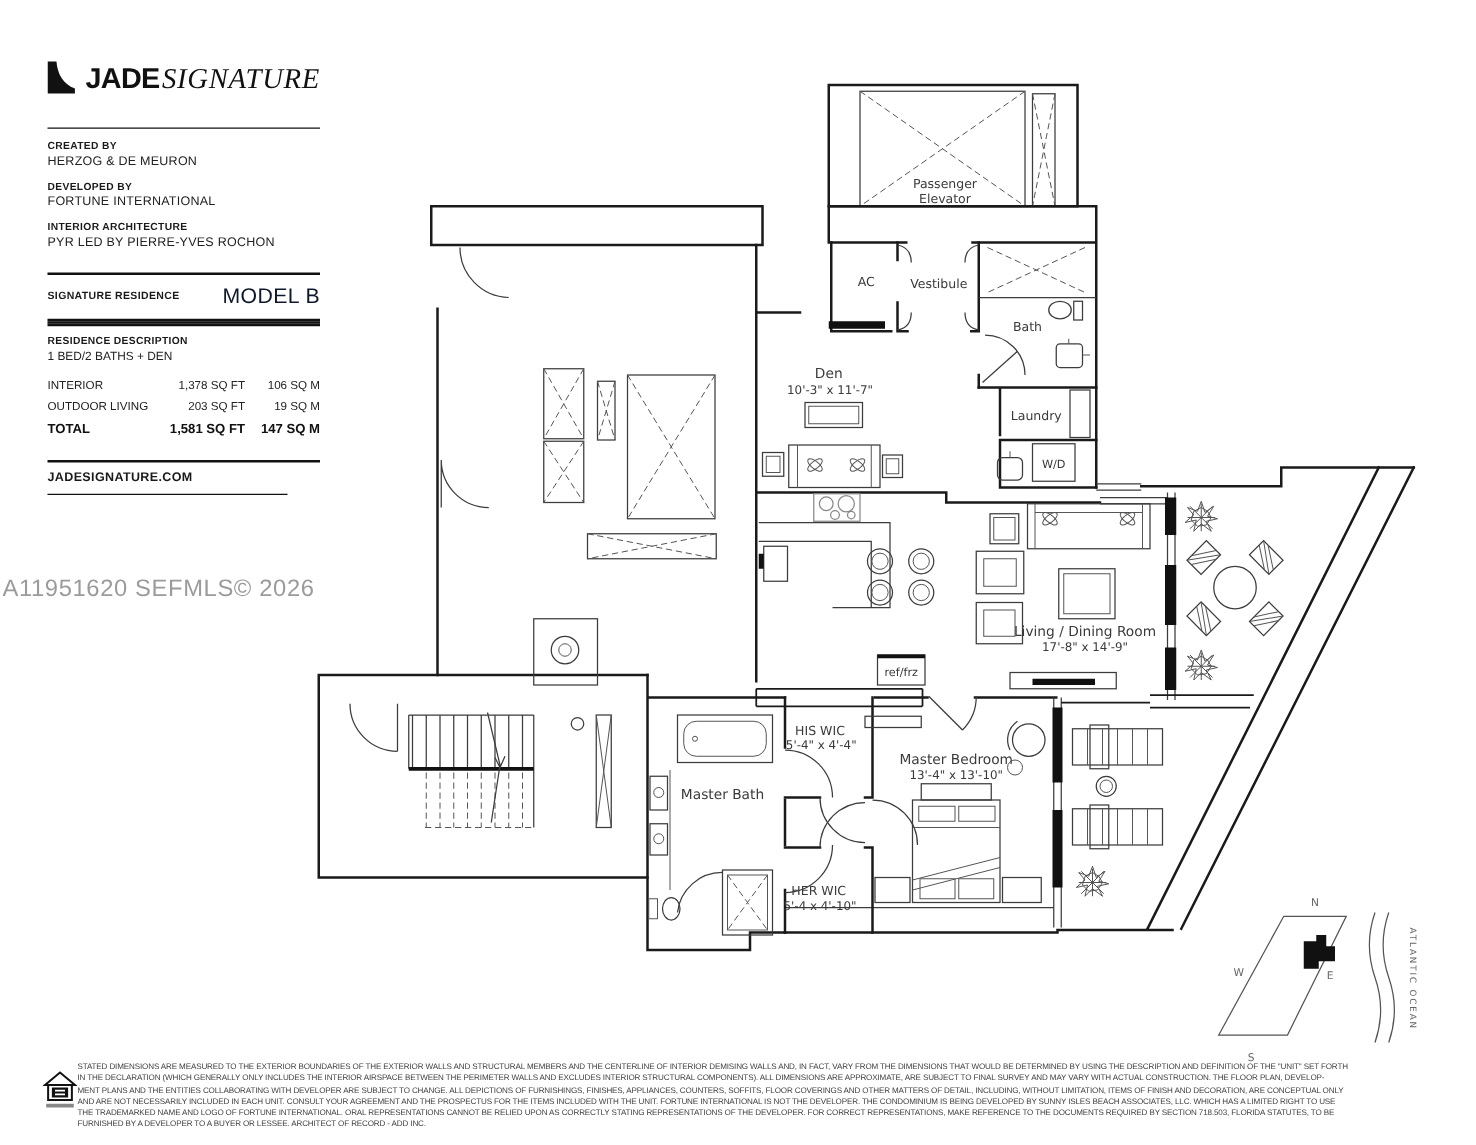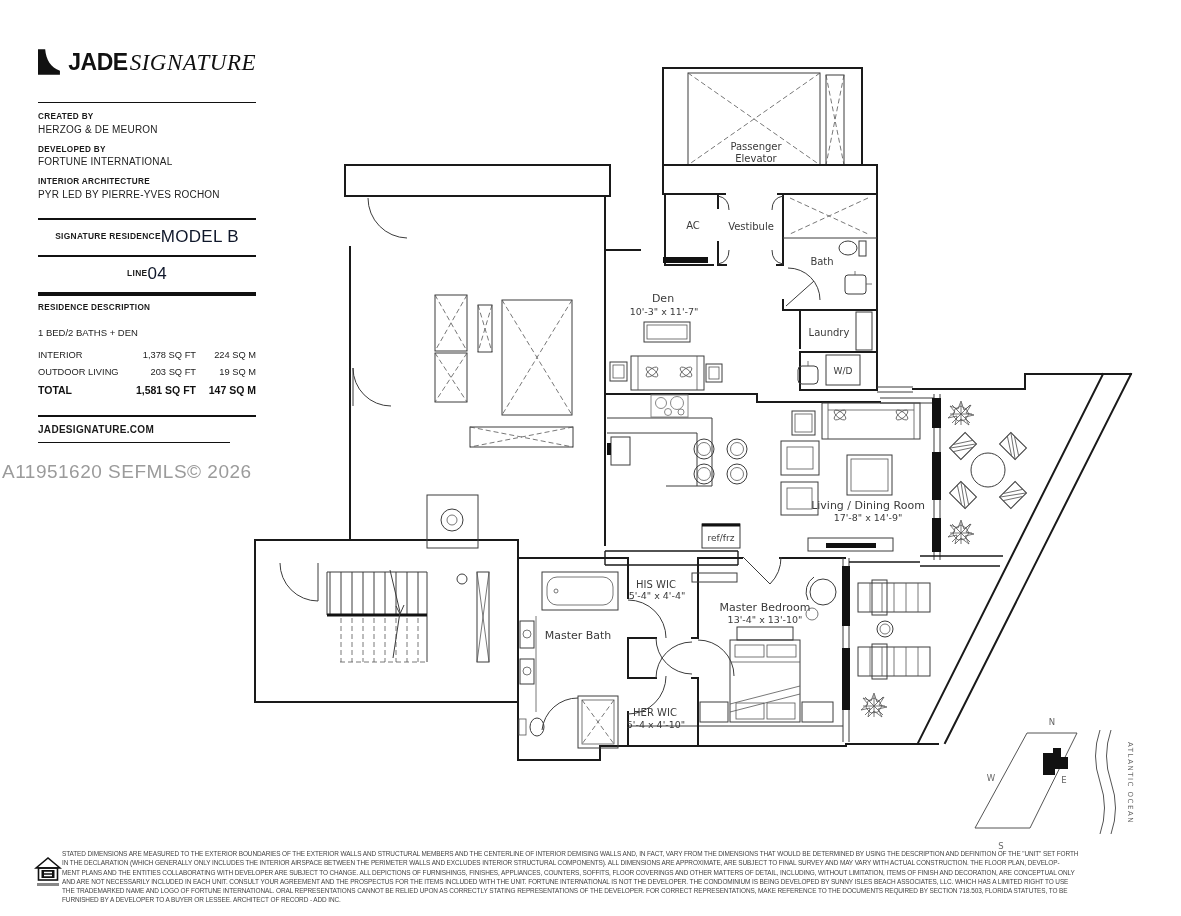--- a/index.html
+++ b/index.html
@@ -9,26 +9,26 @@
   #sidebar{position:absolute;left:38px;top:28px;width:218px;}
   .logo-row{display:flex;align-items:center;gap:8px;height:68px;margin-bottom:6px;}
   .logo-primary{font-size:23px;font-weight:bold;letter-spacing:-.5px;color:#111;}
   .logo-secondary{font-family:"Liberation Serif",serif;font-style:italic;font-size:23px;
                   letter-spacing:.5px;color:#111;margin-left:2px;}
   .rule{border:none;border-top:1.6px solid #111;margin:0;}
   .rule.thick{border-top-width:2px;}
   .cred{margin:9px 0 10px 0;}
   .cred-label{font-size:8.2px;font-weight:bold;letter-spacing:.3px;}
   .cred-value{font-size:10px;color:#222;margin-top:2.5px;letter-spacing:.2px;}
-  .spec-row{display:flex;justify-content:center;align-items:flex-start;padding:7px 0 8px 0;}
+  .spec-row{display:flex;justify-content:space-between;align-items:flex-start;padding:7px 0 8px 0;}
   .spec-label{font-size:8.4px;font-weight:bold;letter-spacing:.3px;padding-top:4px;}
   .spec-value{font-size:17px;font-weight:400;letter-spacing:.3px;color:#0f172a;text-align:right;}
   .spec-sub{font-size:9.5px;color:#222;text-align:right;margin-top:1px;}
   .desc-block{padding:7px 0 2px 0;}
-  .desc-value{font-size:9.5px;margin-top:15px;color:#222;}
+  .desc-value{font-size:9.5px;margin-top:3px;color:#222;}
   .area-table{margin:10px 0 6px 0;}
   .area-row{display:grid;grid-template-columns:1fr 62px 54px;column-gap:6px;
             font-size:9.3px;color:#222;margin-bottom:7px;align-items:baseline;}
   .area-row .a-sqft,.area-row .a-sqm{text-align:right;}
   .area-row.total{font-weight:bold;font-size:10.5px;color:#111;margin-bottom:19px;}
   .website{font-size:10px;font-weight:bold;letter-spacing:.3px;padding:7px 0 7px 0;}
   #watermark{position:absolute;left:2px;top:461px;font-size:19px;color:#9b9b9b;
              letter-spacing:.5px;white-space:nowrap;}
   
   #disclaimer{position:absolute;left:62px;top:849px;width:1096px;font-size:6.45px;
@@ -338,35 +338,31 @@
     <div class="cred" style="margin-bottom:18px;">
       <div class="cred-label">INTERIOR ARCHITECTURE</div>
       <div class="cred-value">PYR LED BY PIERRE-YVES ROCHON</div>
     </div>
     <hr class="rule thick">
     <div class="spec-row">
       <div class="spec-label">SIGNATURE RESIDENCE</div>
       <div class="spec-value">MODEL B</div>
     </div>
     <hr class="rule thick">
-    <div class="spec-row">
-      <div class="spec-label">LINE</div>
-      <div class="spec-value">04</div>
-    </div>
     <hr class="rule thick">
     <hr class="rule thick">
     <div class="desc-block">
       <div class="cred-label">RESIDENCE DESCRIPTION</div>
       <div class="desc-value">1 BED/2 BATHS + DEN</div>
     </div>
     <div class="area-table">
       <div class="area-row">
         <span class="a-name">INTERIOR</span>
         <span class="a-sqft">1,378 SQ FT</span>
-        <span class="a-sqm">224 SQ M</span>
+        <span class="a-sqm">106 SQ M</span>
       </div>
       <div class="area-row">
         <span class="a-name">OUTDOOR LIVING</span>
         <span class="a-sqft">203 SQ FT</span>
         <span class="a-sqm">19 SQ M</span>
       </div>
       <div class="area-row total">
         <span class="a-name">TOTAL</span>
         <span class="a-sqft">1,581 SQ FT</span>
         <span class="a-sqm">147 SQ M</span>

